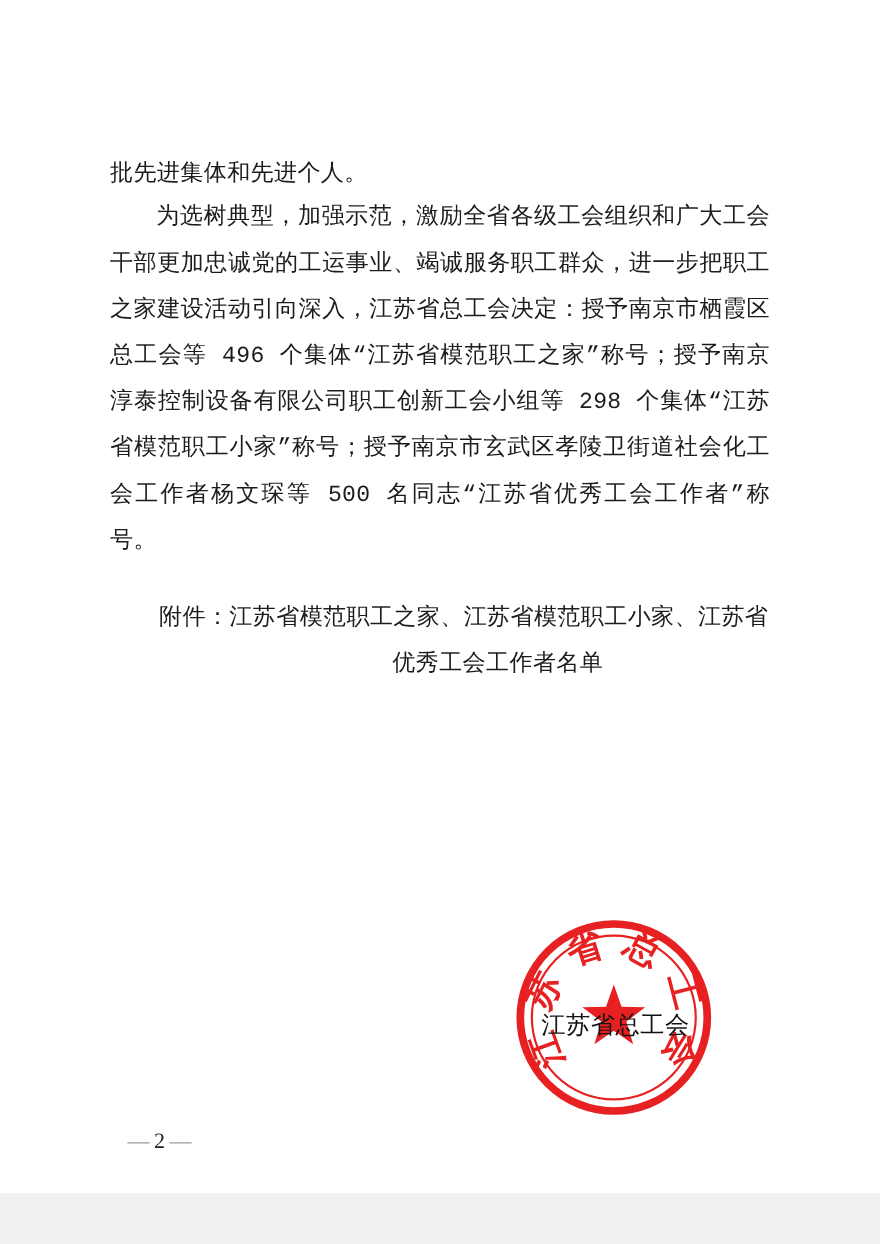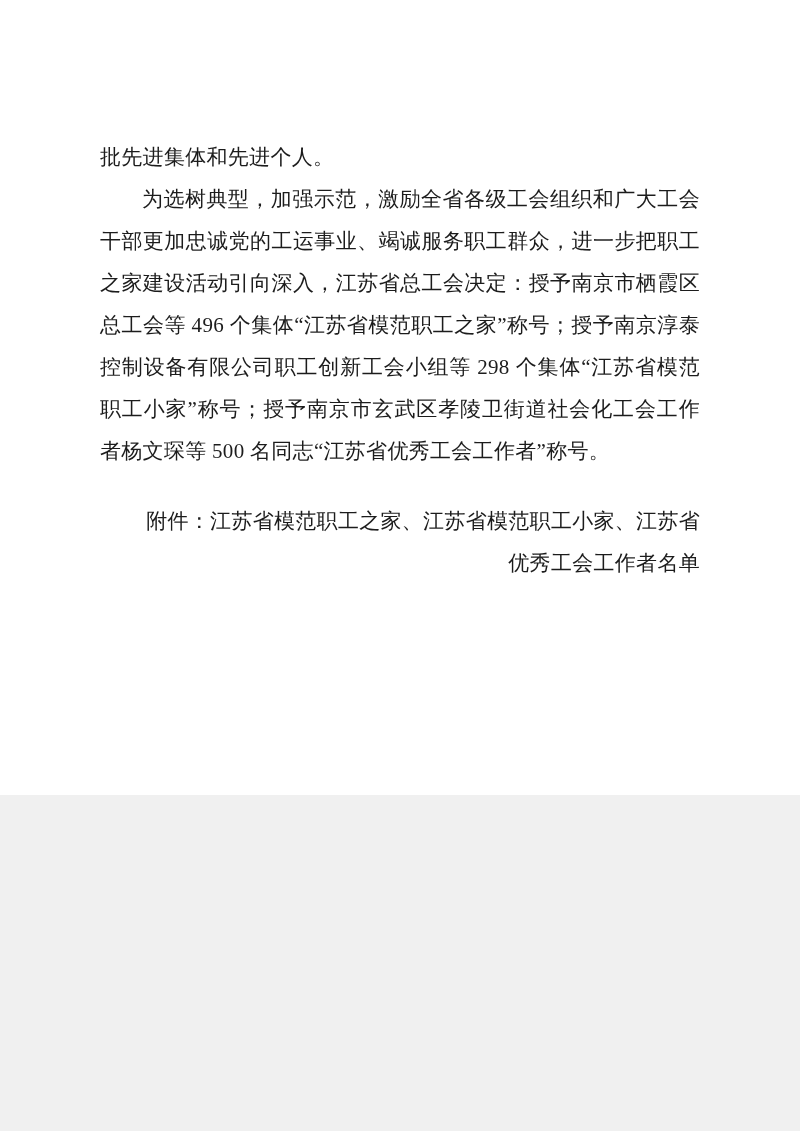--- a/index.html
+++ b/index.html
@@ -1,43 +1,44 @@
 <!DOCTYPE html>
 <html><head>
 <meta charset="utf-8">
 <style>
   * { margin: 0; padding: 0; box-sizing: border-box; }
   html, body { background: #f0f0f0; }
   .page {
     position: relative;
     width: 800px;
-    height: 795px;
+    height: 1085px;
     margin: 0 auto;
     background: #ffffff;
     font-family: "Liberation Serif", "DejaVu Serif", serif;
     color: #1c1c1c;
     overflow: hidden;
   }
   .body-text {
     position: absolute;
     left: 100px;
     top: 136px;
     width: 600px;
     font-size: 21px;
     line-height: 42px;
     text-align: justify;
     letter-spacing: 0.3px;
   }
   .para { text-align: justify; }
-  .para.indent { text-indent: 2em; }
+  .para.indent { text-indent: 2em; font-family: Liberation Mono, monospace; }
   .attachment {
     margin-top: 28px;
     padding-left: 105px;
     text-indent: -62px;
-    text-align: right;
+    text-align: center;
+    font-family: Liberation Mono, monospace;
   }
   .signature-block { position: absolute; left: 0; top: 0; width: 800px; height: 1131px; pointer-events: none; }
   .seal-svg {
     position: absolute;
     left: 458px;
     top: 825px;
     width: 200px;
     height: 200px;
     opacity: 0.92;
     z-index: 3;

